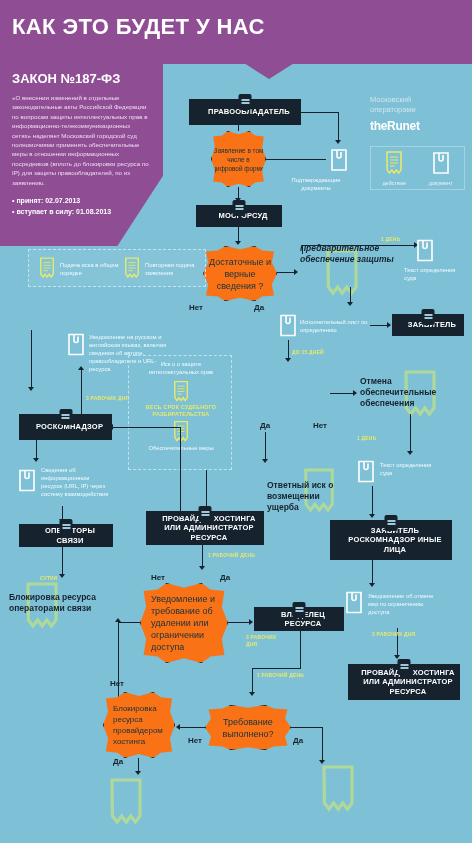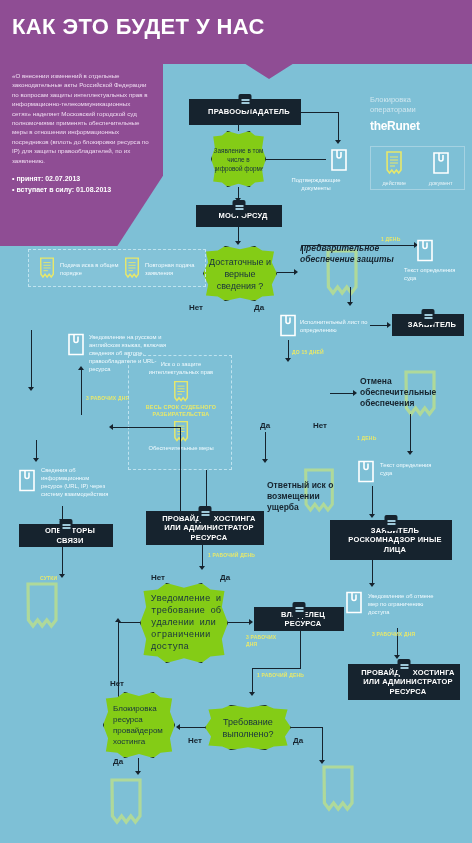--- a/index.html
+++ b/index.html
@@ -58,21 +58,21 @@
     position:absolute; left:50%; transform:translateX(-50%); top:-9px;
     width:13px; height:16px; background:#16232e; border-radius:2px;
   }
   .node-cap::after{
     content:""; position:absolute; left:2.5px; top:5px; width:8px; height:1.6px;
     background:#9fc9da; box-shadow:0 3px 0 #9fc9da;
   }
 
   
   .decision {
-    position:absolute; background:#84cc16; border:1.6px solid #16232e;
+    position:absolute; background:#f97316; border:1.6px solid #16232e;
     clip-path: polygon(0% 50%, 7% 30%, 4% 10%, 20% 8%, 30% 0%, 50% 6%,
                        70% 0%, 80% 8%, 96% 10%, 93% 30%, 100% 50%,
                        93% 70%, 96% 90%, 80% 92%, 70% 100%, 50% 94%,
                        30% 100%, 20% 92%, 4% 90%, 7% 70%);
     display:flex; align-items:center; justify-content:flex-start; text-align:center;
   }
   .decision .t { color:#17313f; font-size:9px; line-height:12px; }
 
   .lbl-yn { position:absolute; color:#16232e; font-size:8px; font-weight:bold; }
   .note { position:absolute; color:#f2fbff; font-size:5.8px; line-height:8px; }
@@ -106,27 +106,28 @@
 </head>
 <body>
 
 <div id="root">
 
   <div class="hdr-purple"></div>
   <div class="hdr-purple-2"></div>
   <div class="hdr-title">КАК ЭТО БУДЕТ У НАС</div>
 
   <div class="law-panel">
+    <div class="law-title">ЗАКОН №187-ФЗ</div>
     <div class="law-body">«О внесении изменений в отдельные законодательные акты Российской Федерации по вопросам защиты интеллектуальных прав в информационно-телекоммуникационных сетях» наделяет Московский городской суд полномочиями применять обеспечительные меры в отношении информационных посредников (вплоть до блокировки ресурса по IP) для защиты правообладателей, по их заявлению.</div>
     <div class="law-dates">• принят: 02.07.2013</div>
     <div class="law-dates" style="margin-top:0">• вступает в силу: 01.08.2013</div>
   </div>
 
   <div class="credit">
-    <div class="credit-txt">Блокировка</div>
+    <div class="credit-txt">Московский</div>
     <div class="credit-txt">операторами</div>
     <div class="credit-logo">theRunet</div>
   </div>
   <div class="legend">
     <div class="legend-cell">
       <svg width="20" height="24" viewBox="0 0 20 24">
         <path d="M3 1 h14 v18 l-2.3 3 -2.3 -3 -2.3 3 -2.3 -3 -2.3 3 -2.3 -3 z" fill="none" stroke="#e8e86a" stroke-width="1.6"></path>
         <path d="M6 6 h8 M6 9 h8 M6 12 h8 M6 15 h5" stroke="#e8e86a" stroke-width="1"></path>
       </svg>
       <div class="lbl">действие</div>
@@ -246,20 +247,24 @@
     </svg>
   </div>
   <div class="note" style="left:89px;top:333px;width:80px;">Уведомление на русском и английском языках, включая сведения об авторе, правообладателе и URL-ресурса</div>
 
   <div class="ln v" style="left:31px;top:330px;height:58px;"></div>
   <div class="arrow-d" style="left:28px;top:387px;"></div>
   <div class="ln v" style="left:81px;top:370px;height:45px;"></div>
   <div class="arrow-u" style="left:78px;top:366px;"></div>
   <div class="time" style="left:86px;top:395px;">3 РАБОЧИХ ДНЯ</div>
 
+  <div class="node dark" style="left:19px;top:414px;width:93px;height:26px;">
+    <div class="node-cap"></div>
+    <div class="t">РОСКОМНАДЗОР</div>
+  </div>
 
   <div class="band2" style="left:128px;top:355px;width:104px;height:115px;"></div>
   <div class="note" style="left:143px;top:360px;width:76px;text-align:center;">Иск о о защите интеллектуальных прав</div>
   <div class="ico" style="left:172px;top:380px;">
     <svg width="18" height="23" viewBox="0 0 20 24">
       <path d="M3 1 h14 v18 l-2.3 3 -2.3 -3 -2.3 3 -2.3 -3 -2.3 3 -2.3 -3 z" fill="none" stroke="#e8e86a" stroke-width="1.6"></path>
       <path d="M6 6 h8 M6 9 h8 M6 12 h8 M6 15 h5" stroke="#e8e86a" stroke-width="1"></path>
     </svg>
   </div>
   <div class="time lg" style="left:137px;top:404px;width:88px;text-align:center;line-height:7px;">ВЕСЬ СРОК СУДЕБНОГО РАЗБИРАТЕЛЬСТВА</div>
@@ -322,36 +327,37 @@
 
   <div class="ln v" style="left:62px;top:547px;height:28px;"></div>
   <div class="arrow-d" style="left:59px;top:574px;"></div>
   <div class="time" style="left:40px;top:575px;">СУТКИ</div>
 
   <div class="glow" style="left:22px;top:582px;">
     <svg width="40" height="48" viewBox="0 0 20 24">
       <path d="M3 1 h14 v18 l-2.3 3 -2.3 -3 -2.3 3 -2.3 -3 -2.3 3 -2.3 -3 z" fill="none" stroke="#d8ee6a" stroke-width="1.6"></path>
     </svg>
   </div>
+  <div class="note dark" style="left:9px;top:592px;width:104px;">Блокировка ресурса операторами связи</div>
 
   <div class="ln v" style="left:206px;top:470px;height:37px;"></div>
   <div class="arrow-d" style="left:203px;top:506px;"></div>
   <div class="node dark" style="left:146px;top:511px;width:118px;height:34px;">
     <div class="node-cap"></div>
     <div class="t">ПРОВАЙДЕР ХОСТИНГА ИЛИ АДМИНИСТРАТОР РЕСУРСА</div>
   </div>
 
   <div class="ln v" style="left:202px;top:545px;height:22px;"></div>
   <div class="arrow-d" style="left:199px;top:566px;"></div>
   <div class="time" style="left:208px;top:552px;">1 РАБОЧИЙ ДЕНЬ</div>
   <div class="lbl-yn" style="left:151px;top:573px;">Нет</div>
   <div class="lbl-yn" style="left:220px;top:573px;">Да</div>
 
   <div class="decision" style="left:140px;top:583px;width:88px;height:80px;">
-    <div class="t" style="text-align:left;padding-left:10px;font-family:Liberation Mono, monospace;">Уведомление и требование об удалении или ограничении доступа</div>
+    <div class="t" style="text-align:left;padding-left:10px;">Уведомление и требование об удалении или ограничении доступа</div>
   </div>
 
   <div class="ln h" style="left:228px;top:622px;width:22px;"></div>
   <div class="arrow-r" style="left:249px;top:619px;"></div>
   <div class="node dark" style="left:254px;top:607px;width:90px;height:24px;">
     <div class="node-cap"></div>
     <div class="t">ВЛАДЕЛЕЦ РЕСУРСА</div>
   </div>
   <div class="time" style="left:246px;top:634px;width:40px;line-height:7px;">3 РАБОЧИХ ДНЯ</div>
 

